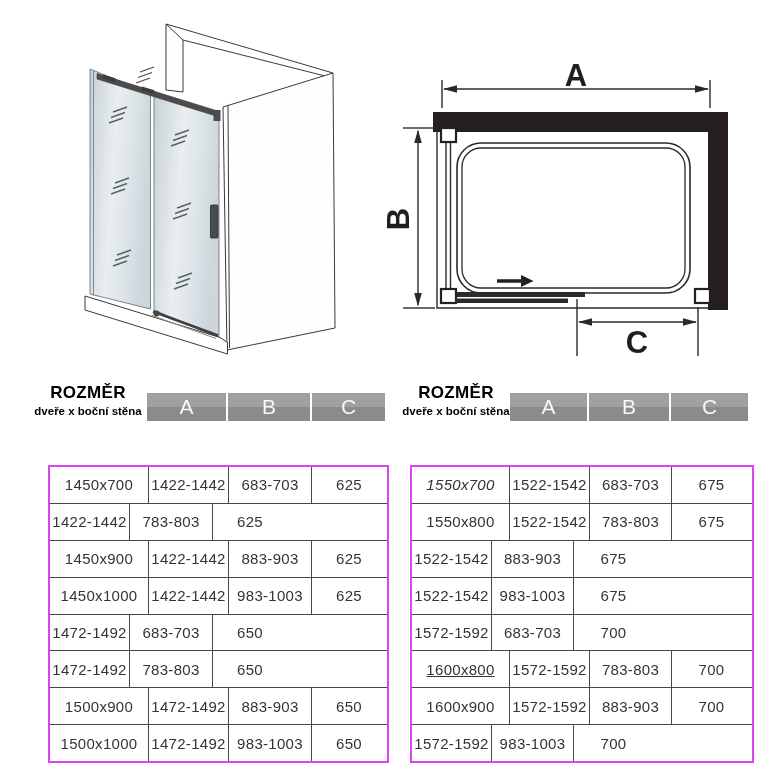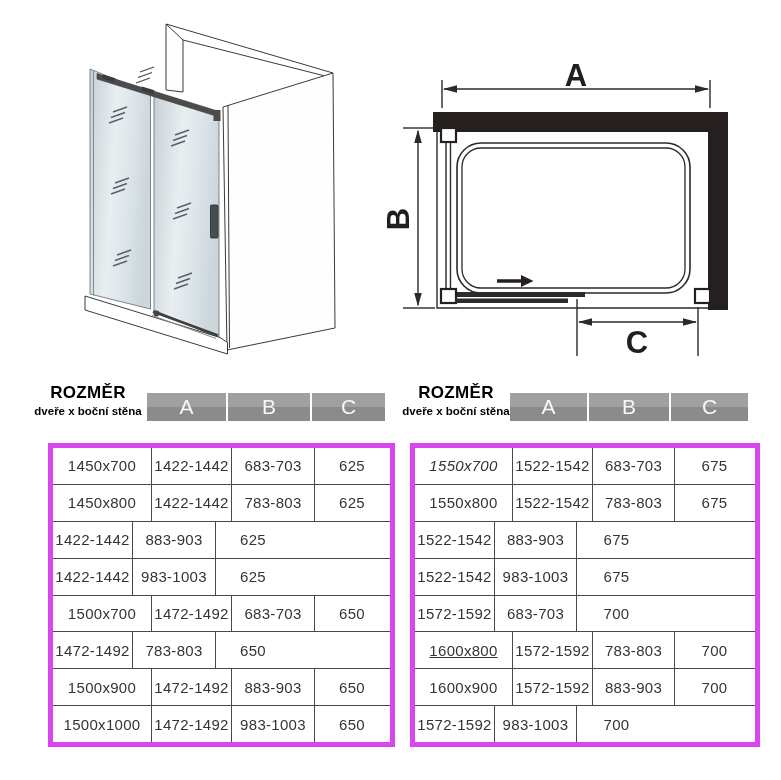--- a/index.html
+++ b/index.html
@@ -13,21 +13,21 @@
   .title-block{position:absolute;text-align:center;line-height:1.1;color:#000;}
   .title-main{font-size:17px;font-weight:bold;letter-spacing:.3px;}
   .title-sub{font-size:11.5px;font-weight:bold;margin-top:2px;white-space:nowrap;}
 
   .header-bar{position:absolute;height:28px;display:flex;gap:2px;background:#ffffff;}
   .header-cell{flex:0 0 auto;display:flex;align-items:center;justify-content:center;
       background:linear-gradient(#a0a0a0 0 50%,#8b8b8b 50% 100%);
       color:#f7f7f7;font-size:21px;font-weight:400;}
 
   .dim-table{position:absolute;display:flex;flex-direction:column;
-      border:5px solid #d946ef;background:#fff;}
+      border:2px solid #d946ef;background:#fff;margin-top:22px;}
   .trow{flex:1;display:flex;}
   .trow + .trow{border-top:1px solid #484848;}
   .tcell{display:flex;align-items:center;justify-content:center;
       font-size:15px;color:#343434;letter-spacing:.3px;}
   .tcell + .tcell{border-left:1px solid #484848;}
 </style>
 </head>
 <body>
 
 <div id="page">
@@ -153,37 +153,37 @@
     <div class="header-cell" style="width:73px">C</div>
   </div>
   <div class="dim-table" style="left:48px;top:443px;width:337px;height:294px;">
       <div class="trow">
         <div class="tcell" style="width: 98px;">1450x700</div>
         <div class="tcell" style="width: 79px;">1422-1442</div>
         <div class="tcell" style="width: 82px;">683-703</div>
         <div class="tcell" style="width: 74px;">625</div>
       </div>
       <div class="trow">
-        <div class="tcell" style="width: 98px;">1450x800</div>
         <div class="tcell" style="width: 79px;">1422-1442</div>
         <div class="tcell" style="width: 82px;">783-803</div>
         <div class="tcell" style="width: 74px;">625</div>
       </div>
       <div class="trow">
+        <div class="tcell" style="width: 98px;">1450x900</div>
         <div class="tcell" style="width: 79px;">1422-1442</div>
         <div class="tcell" style="width: 82px;">883-903</div>
         <div class="tcell" style="width: 74px;">625</div>
       </div>
       <div class="trow">
+        <div class="tcell" style="width: 98px;">1450x1000</div>
         <div class="tcell" style="width: 79px;">1422-1442</div>
         <div class="tcell" style="width: 82px;">983-1003</div>
         <div class="tcell" style="width: 74px;">625</div>
       </div>
       <div class="trow">
-        <div class="tcell" style="width: 98px;">1500x700</div>
         <div class="tcell" style="width: 79px;">1472-1492</div>
         <div class="tcell" style="width: 82px;">683-703</div>
         <div class="tcell" style="width: 74px;">650</div>
       </div>
       <div class="trow">
         <div class="tcell" style="width: 79px;">1472-1492</div>
         <div class="tcell" style="width: 82px;">783-803</div>
         <div class="tcell" style="width: 74px;">650</div>
       </div>
       <div class="trow">

